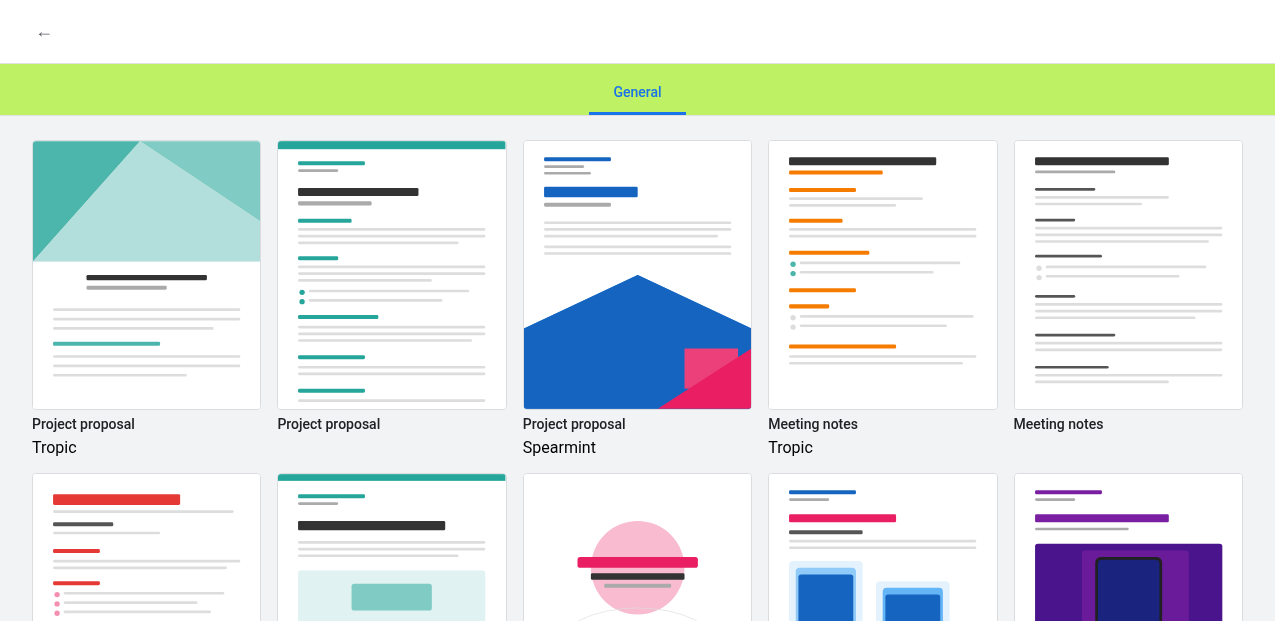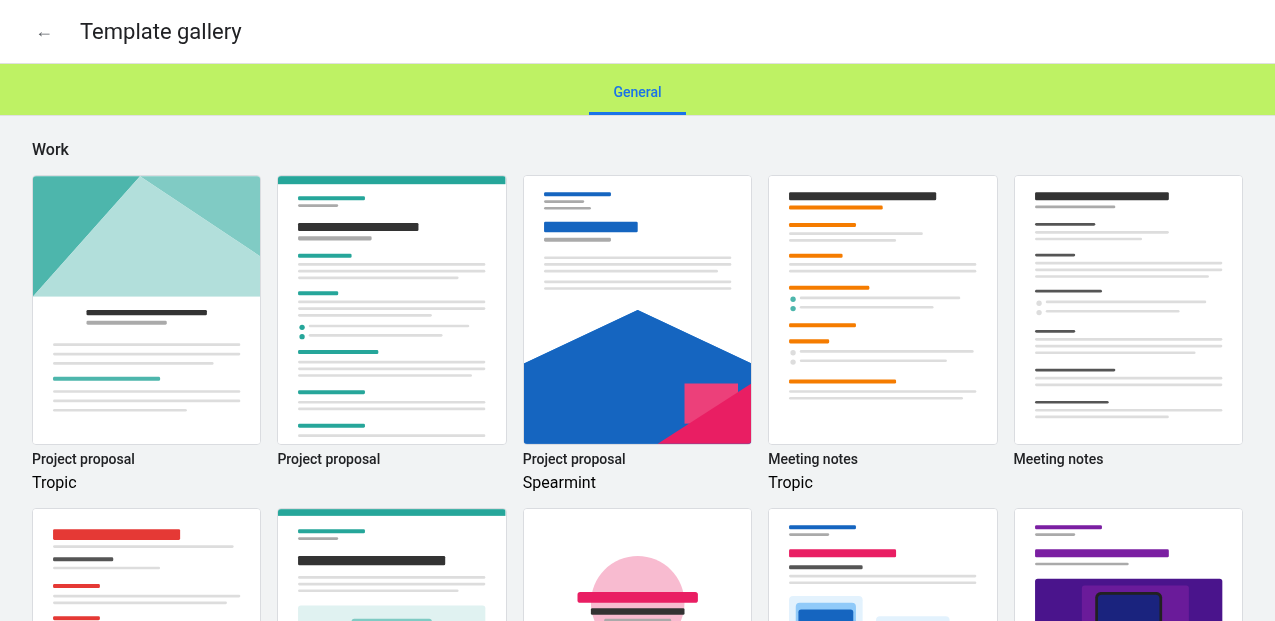--- a/index.html
+++ b/index.html
@@ -113,29 +113,27 @@
     .thumb-svg {
       width: 100%;
       height: 100%;
     }
   </style>
 </head>
 <body>
 
 <div class="header">
   <button class="back-btn">←</button>
-  <span class="header-title">Template gallery</span>
 </div>
 
 <div class="tabs-bar">
   <div class="tab active">General</div>
 </div>
 
 <div class="content">
-  <div class="section-title">Work</div>
 
   <div class="template-grid">
 
     <div class="template-item">
       <div class="template-thumb">
         <svg class="thumb-svg" viewBox="0 0 170 200" xmlns="http://www.w3.org/2000/svg">
 
           <rect width="170" height="200" fill="white"></rect>
 
           <rect x="0" y="0" width="170" height="90" fill="#e8f5f5"></rect>

